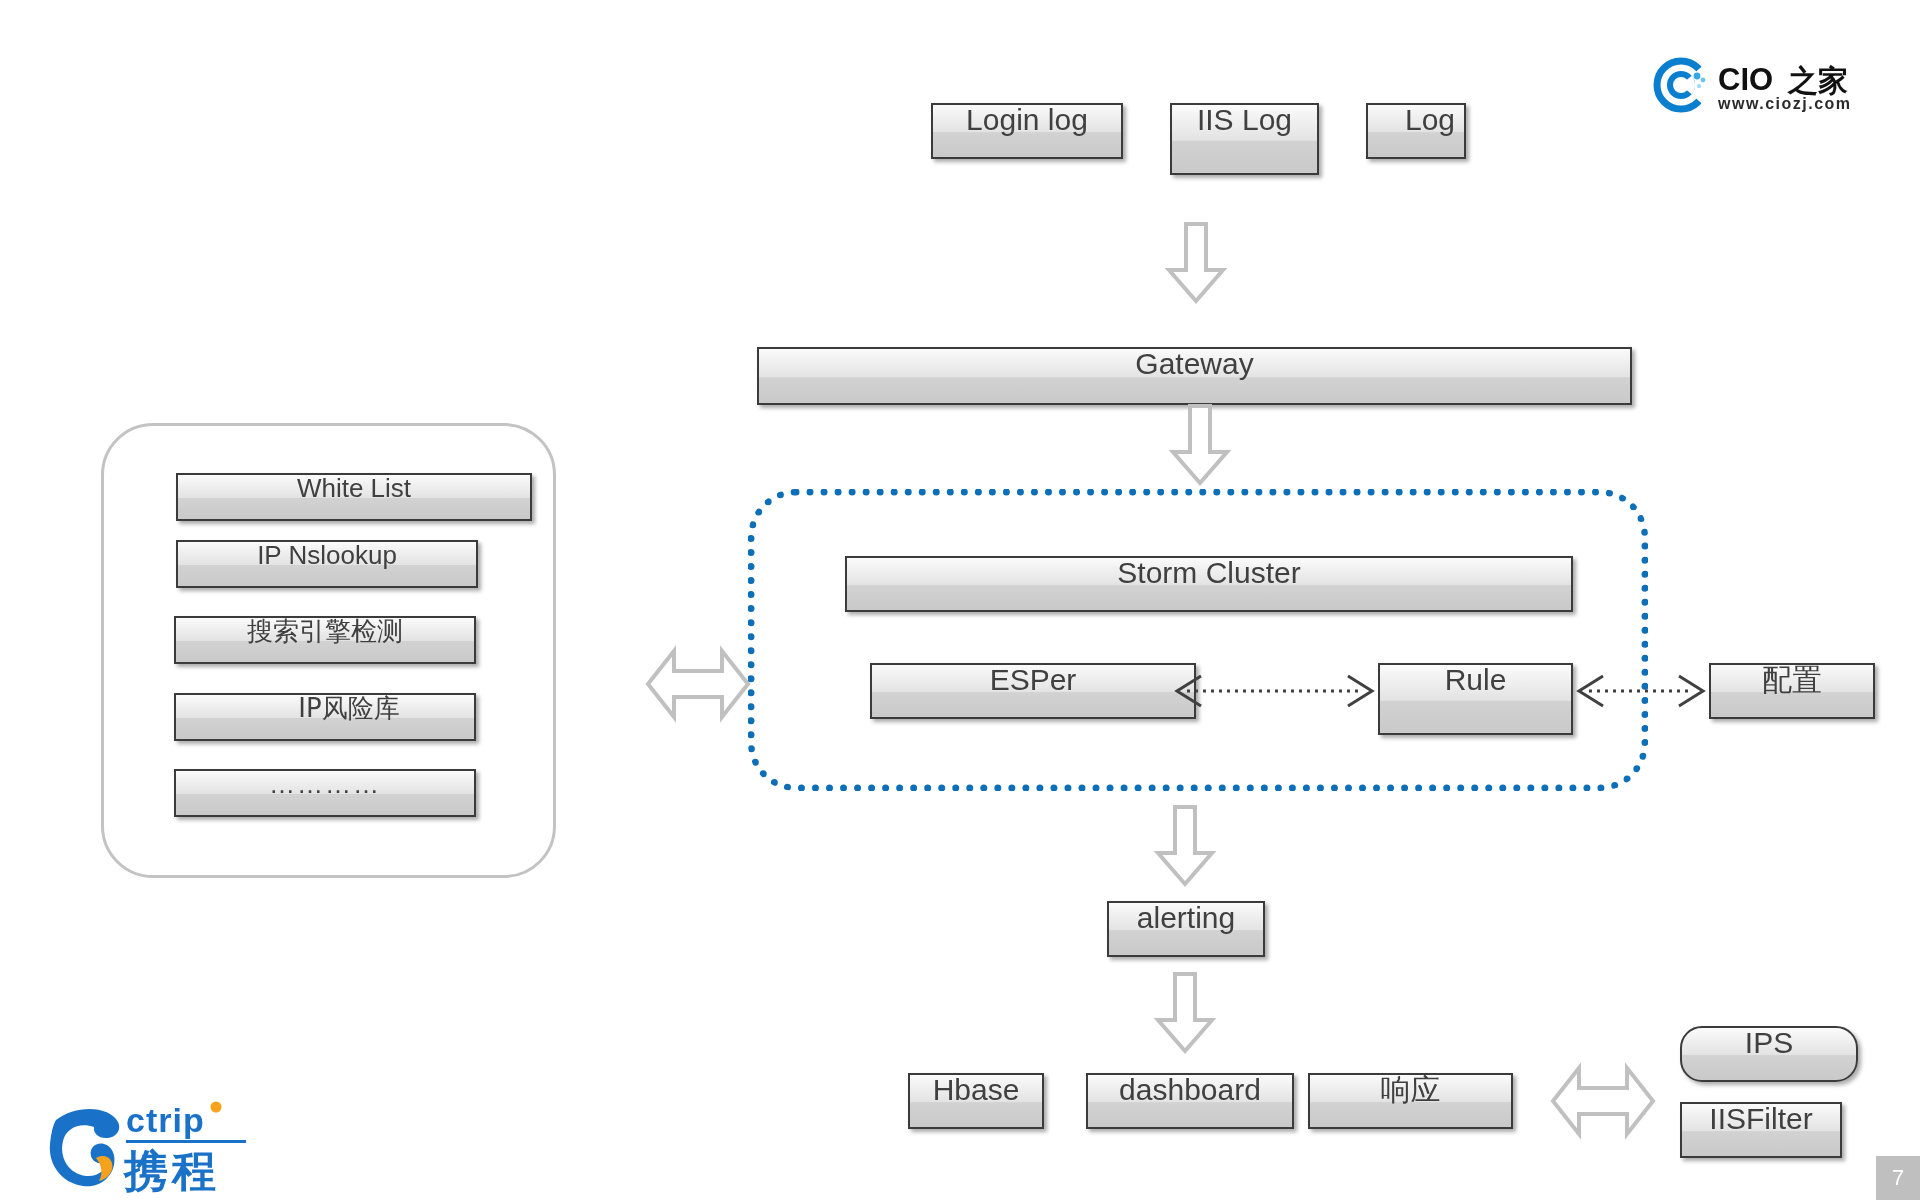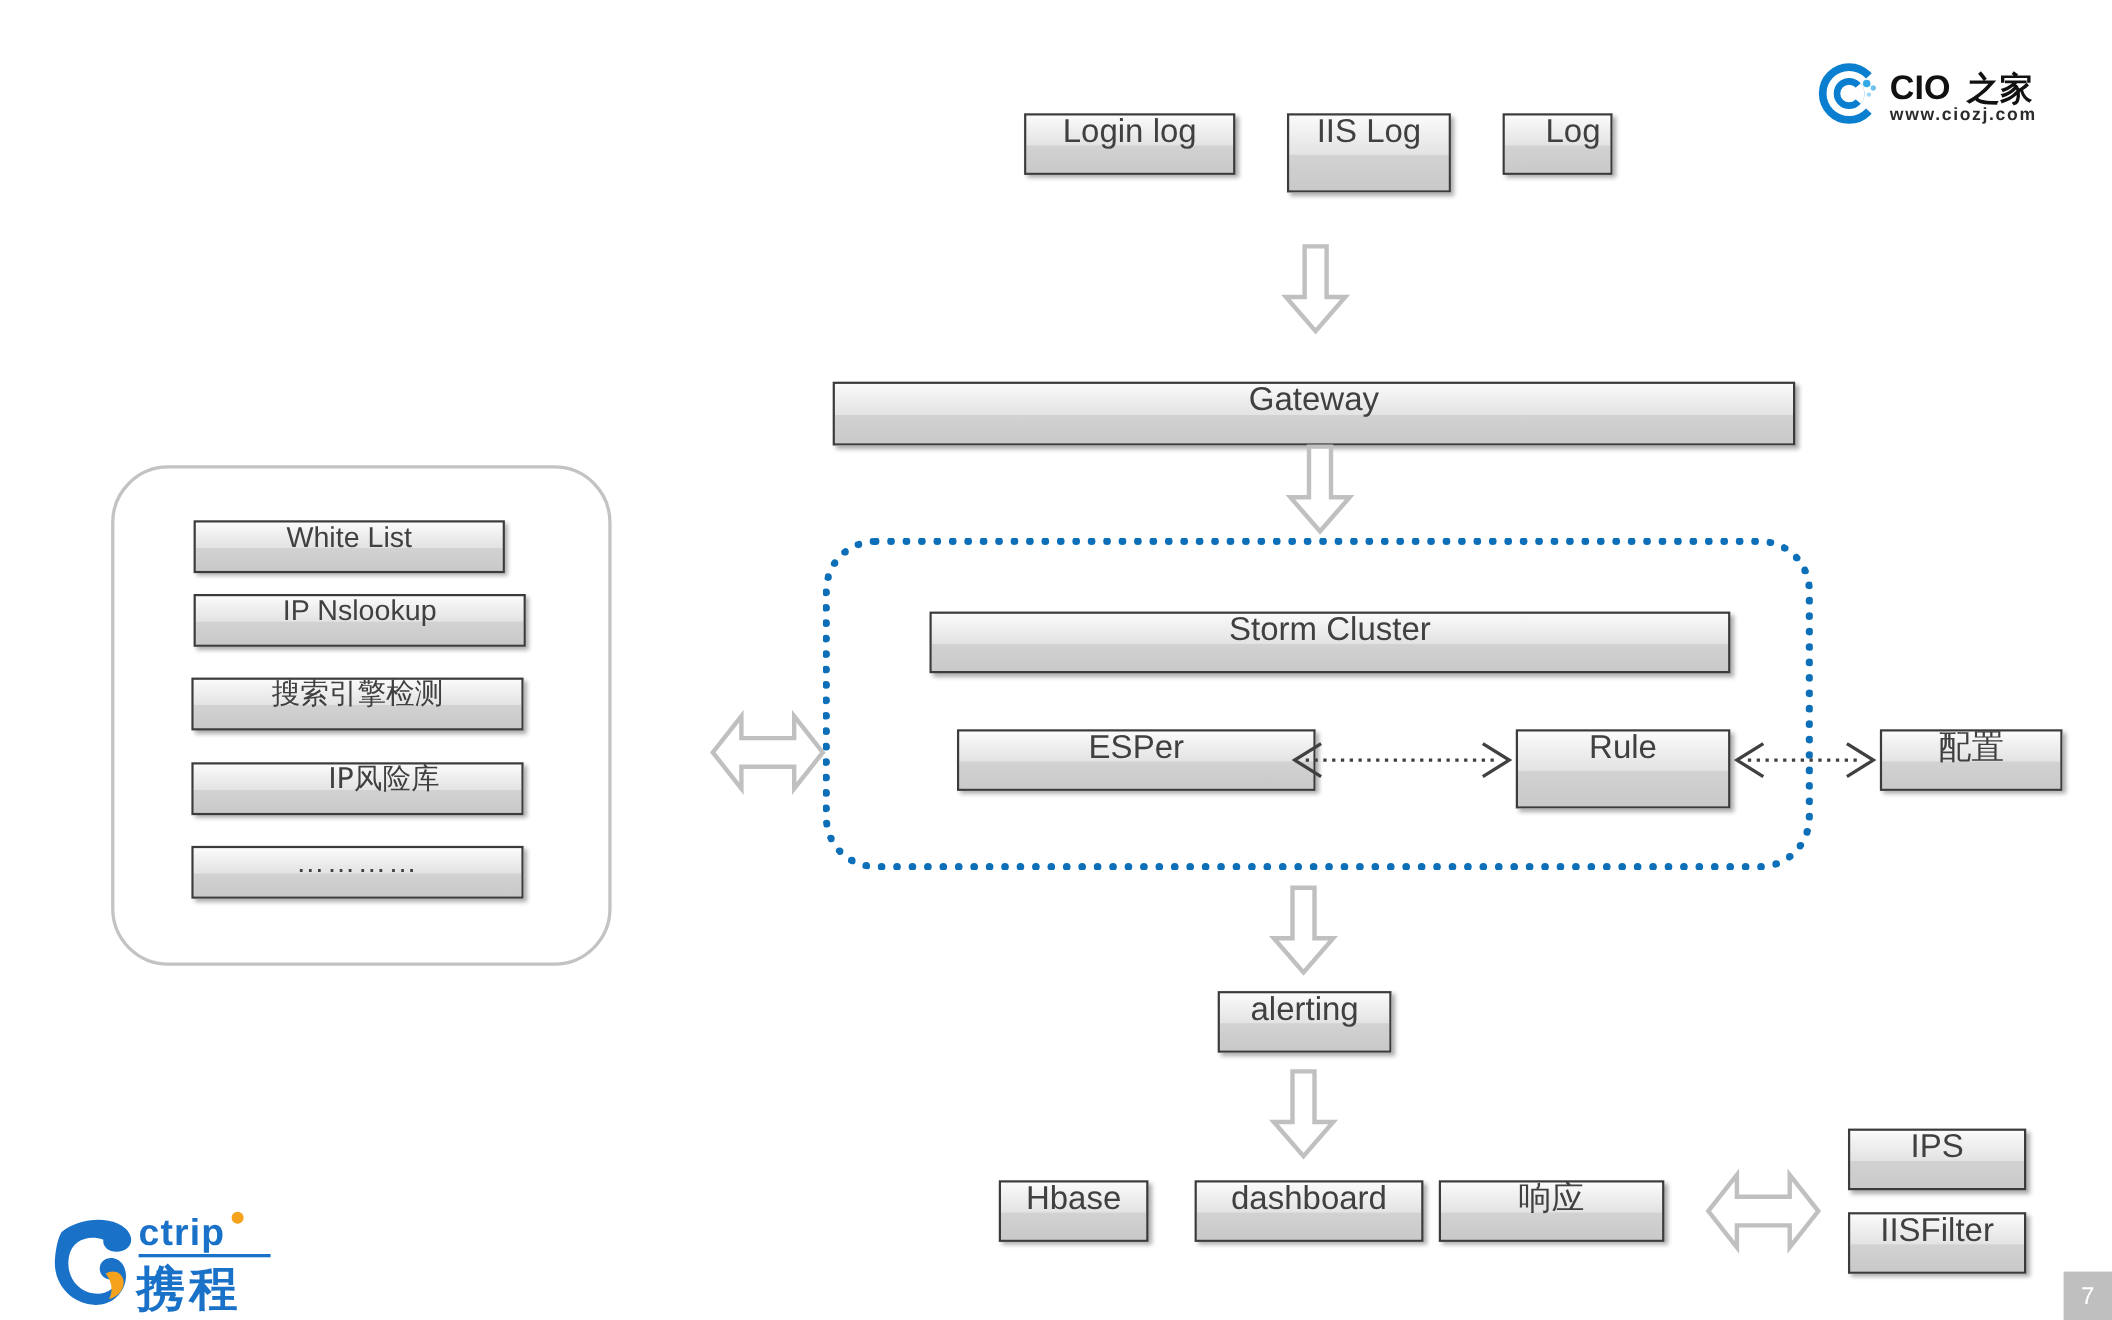--- a/index.html
+++ b/index.html
@@ -102,21 +102,21 @@
   </div>
 
   <div class="blockarrow" style="left:1170px;top:404px;">
     <svg width="60" height="82" viewBox="0 0 60 82">
       <path d="M20 2 H40 V48 H57 L30 79 L3 48 H20 Z"></path>
     </svg>
   </div>
 
   <div class="round-panel" style="left:101px;top:423px;width:455px;height:455px;"></div>
 
-  <div class="pbox" style="left:176px;top:473px;width:283px;height:48px;font-size:26px;">
+  <div class="pbox" style="left:176px;top:473px;width:356px;height:48px;font-size:26px;">
     <span>White List</span>
   </div>
   <div class="pbox" style="left:176px;top:540px;width:302px;height:48px;font-size:26px;">
     <span>IP Nslookup</span>
   </div>
   <div class="pbox" style="left:174px;top:616px;width:302px;height:48px;font-size:26px;font-family:'DejaVu Sans','Liberation Sans',sans-serif;">
     <span>搜索引擎检测</span>
   </div>
   <div class="pbox" style="left:174px;top:693px;width:302px;height:48px;font-size:26px;font-family:'DejaVu Sans','Liberation Sans',sans-serif;padding-left:48px;">
     <span>IP风险库</span>
@@ -190,21 +190,21 @@
   <div class="pbox" style="left:1308px;top:1073px;width:205px;height:56px;font-size:30px;font-family:'DejaVu Sans','Liberation Sans',sans-serif;">
     <span>响应</span>
   </div>
 
   <div class="blockarrow" style="left:1547px;top:1062px;">
     <svg width="112" height="78" viewBox="0 0 112 78">
       <path d="M32 6 L32 26 H80 V6 L106 39 L80 72 V52 H32 V72 L6 39 Z"></path>
     </svg>
   </div>
 
-  <div class="pbox" style="left:1680px;top:1026px;width:162px;height:56px;font-size:30px;">
+  <div class="pbox" style="left:1680px;top:1026px;width:178px;height:56px;font-size:30px;border-radius:22px;">
     <span>IPS</span>
   </div>
   <div class="pbox" style="left:1680px;top:1102px;width:162px;height:56px;font-size:30px;">
     <span>IISFilter</span>
   </div>
 
   <div id="ctrip-logo">
     <svg viewBox="0 0 210 108" width="210" height="108">
 
       <path d="M20 34 C40 18 74 20 82 36 C86 44 80 52 70 52 C62 52 57 47 58 41

